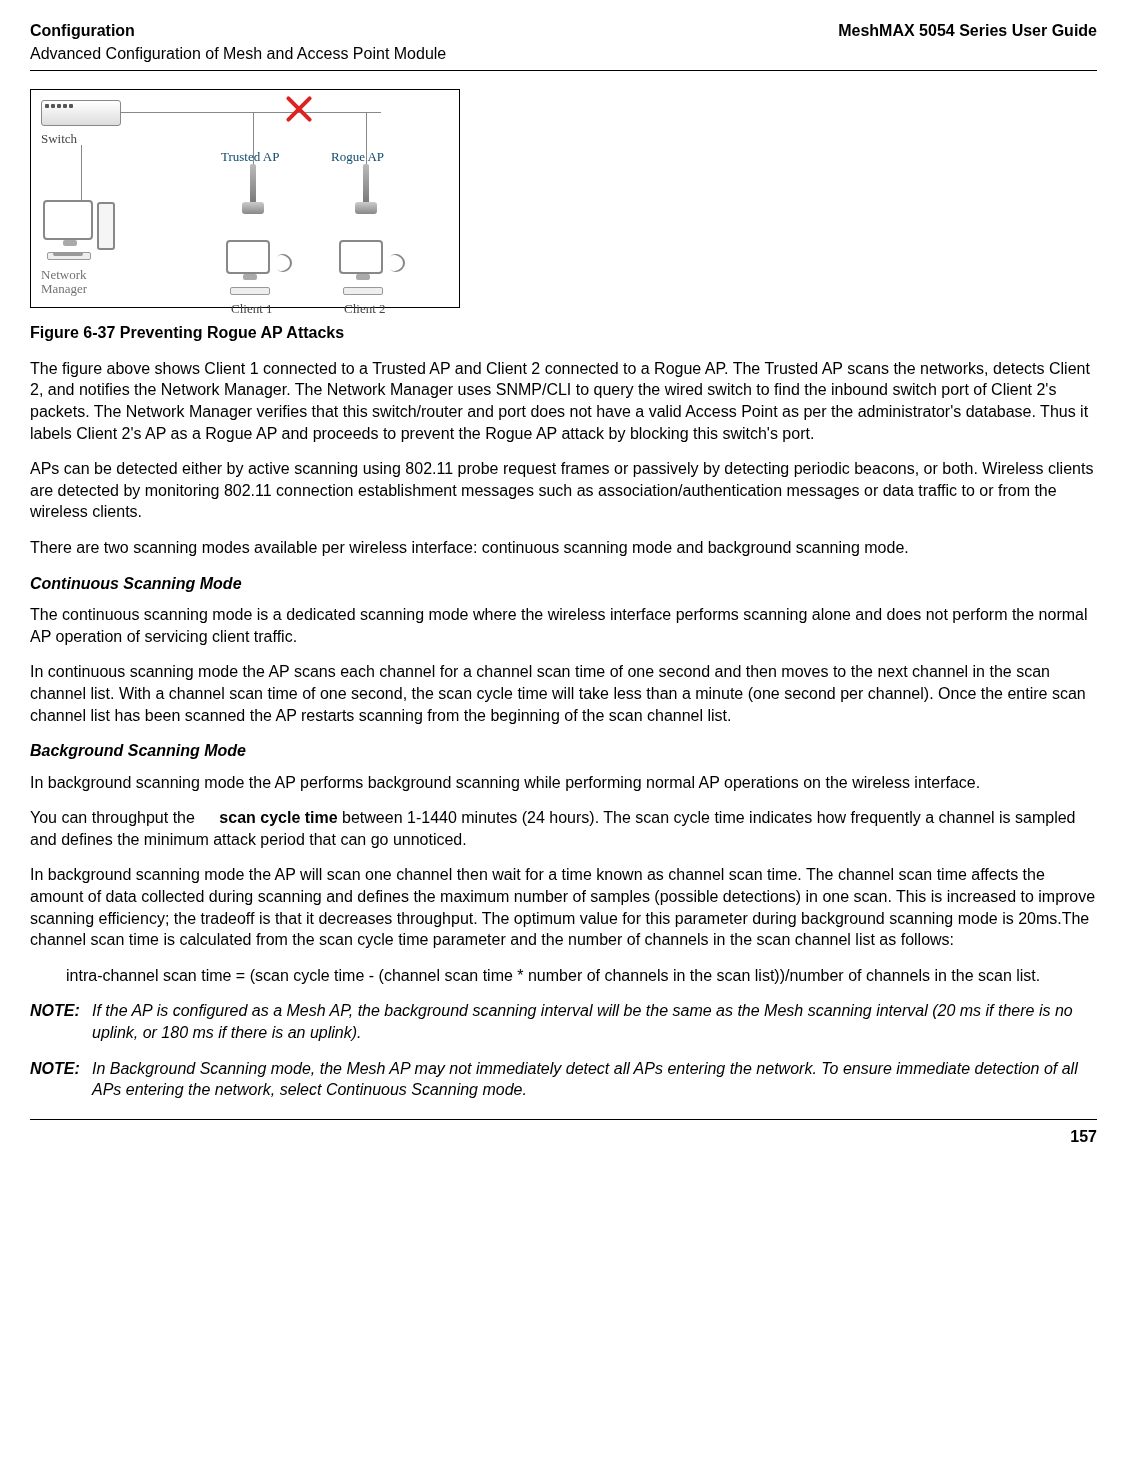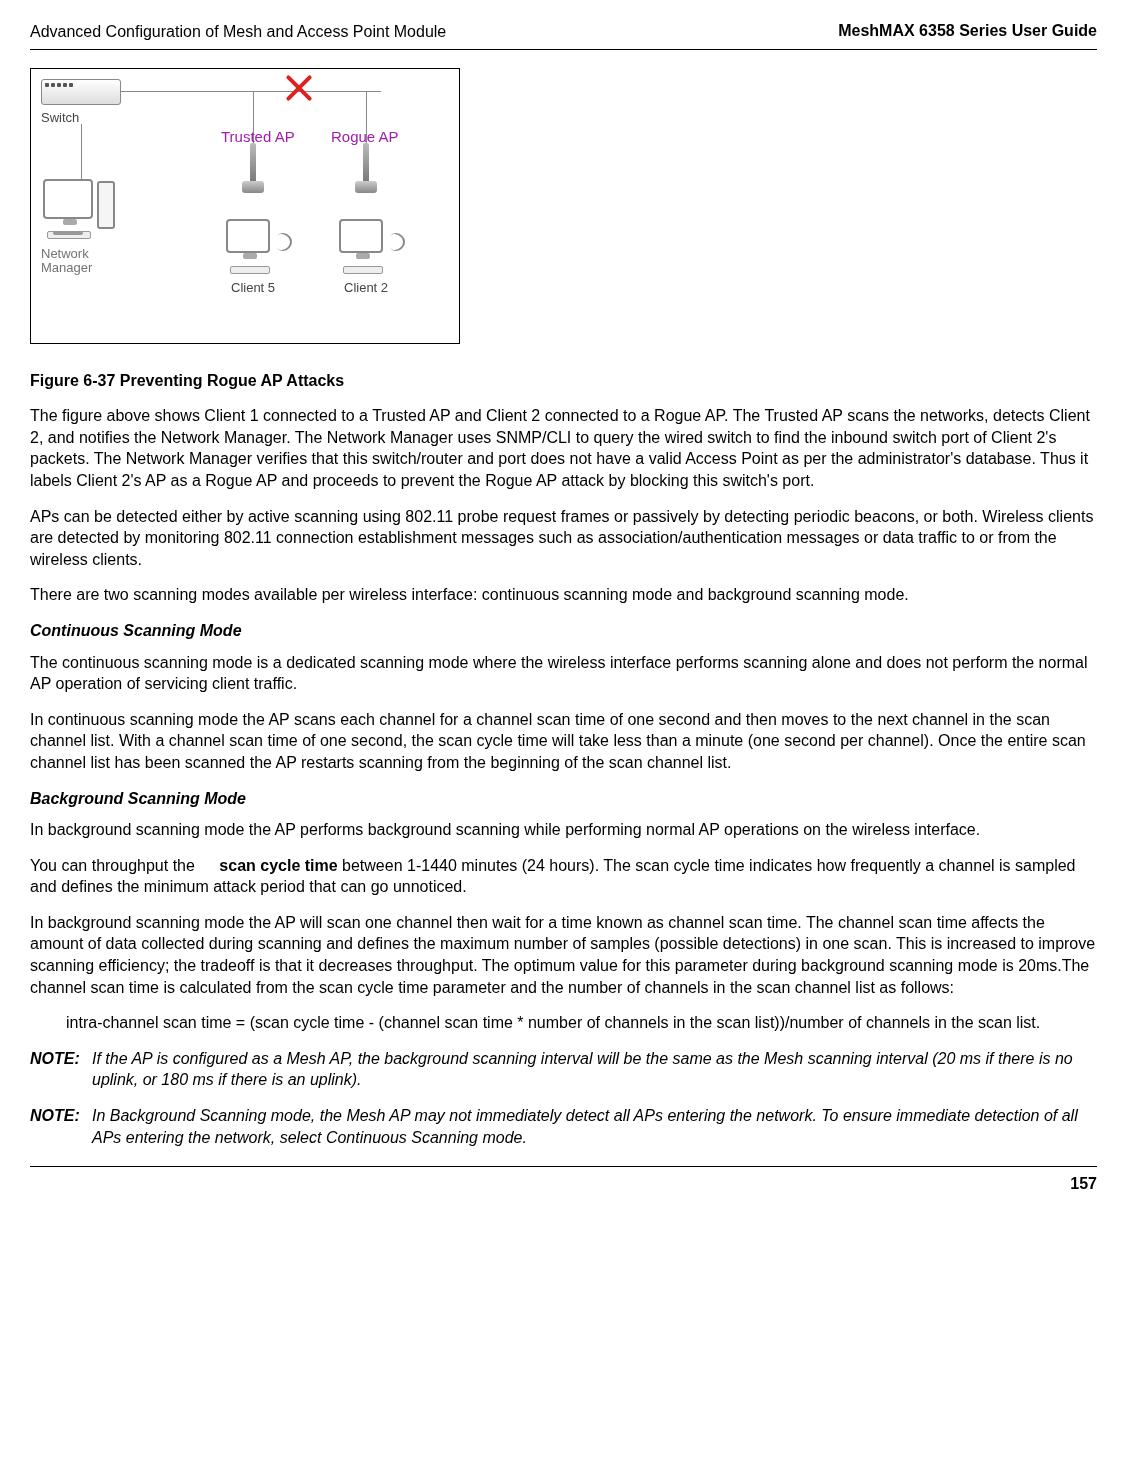--- a/index.html
+++ b/index.html
@@ -36,25 +36,26 @@
       font-size: 16px;
     }
     .hr-top {
       border: none;
       border-top: 1px solid #000;
       margin-top: 6px;
       margin-bottom: 18px;
     }
     .diagram {
       width: 430px;
-      height: 276px;
+      height: 219px;
       border: 1px solid #000;
       position: relative;
-      margin-bottom: 26px;
+      margin-bottom: 14px;
       background: #fff;
+      font-family: Liberation Serif, serif;
     }
     .switch-box {
       position: absolute;
       left: 10px;
       top: 10px;
       width: 80px;
       height: 26px;
       border: 1px solid #888;
       border-radius: 3px;
       background: linear-gradient(#fff, #ddd);
@@ -146,22 +147,22 @@
       top: 38px;
       width: 22px;
       height: 12px;
       background: linear-gradient(#ccc, #888);
       border-radius: 3px;
     }
     .ap-trusted { left: 207px; top: 74px; }
     .ap-rogue { left: 320px; top: 74px; }
     .ap-label {
       position: absolute;
-      font-size: 15px;
-      color: #a21caf;
+      font-size: 13px;
+      color: #0c4a6e;
     }
     .ap-label-trusted { left: 190px; top: 58px; }
     .ap-label-rogue { left: 300px; top: 58px; }
     .computer {
       position: absolute;
       width: 70px;
       height: 60px;
     }
     .monitor {
       width: 50px;
@@ -300,23 +301,24 @@
       text-align: right;
       font-weight: bold;
       font-size: 16px;
     }
   </style>
 </head>
 <body>
 
 <div class="header-row">
   <div>
+    <div class="header-left-top">Configuration</div>
     <div class="header-left-sub">Advanced Configuration of Mesh and Access Point Module</div>
   </div>
-  <div class="header-right">MeshMAX 6358 Series User Guide</div>
+  <div class="header-right">MeshMAX 5054 Series User Guide</div>
 </div>
 <hr class="hr-top">
 
 <div class="diagram">
   <div class="switch-box"></div>
   <div class="switch-dots">
     <span></span>
       <span></span>
       <span></span>
       <span></span>
@@ -357,21 +359,21 @@
   <div class="client client1">
     <div class="monitor"></div>
     <div class="kb"></div>
     <div class="wifi-arc"></div>
   </div>
   <div class="client client2">
     <div class="monitor"></div>
     <div class="kb"></div>
     <div class="wifi-arc"></div>
   </div>
-  <div class="client-label client-label-1">Client 5</div>
+  <div class="client-label client-label-1">Client 1</div>
   <div class="client-label client-label-2">Client 2</div>
 </div>
 
 <div class="figure-caption">Figure 6-37 Preventing Rogue AP Attacks</div>
 
 <p class="para">The figure above shows Client 1 connected to a Trusted AP and Client 2 connected to a Rogue AP. The Trusted AP scans the networks, detects Client 2, and notifies the Network Manager. The Network Manager uses SNMP/CLI to query the wired switch to find the inbound switch port of Client 2's packets. The Network Manager verifies that this switch/router and port does not have a valid Access Point as per the administrator's database. Thus it labels Client 2's AP as a Rogue AP and proceeds to prevent the Rogue AP attack by blocking this switch's port.</p>
 <p class="para">APs can be detected either by active scanning using 802.11 probe request frames or passively by detecting periodic beacons, or both. Wireless clients are detected by monitoring 802.11 connection establishment messages such as association/authentication messages or data traffic to or from the wireless clients.</p>
 <p class="para">There are two scanning modes available per wireless interface: continuous scanning mode and background scanning mode.</p>
 
 <div class="section-subhead">Continuous Scanning Mode</div>

